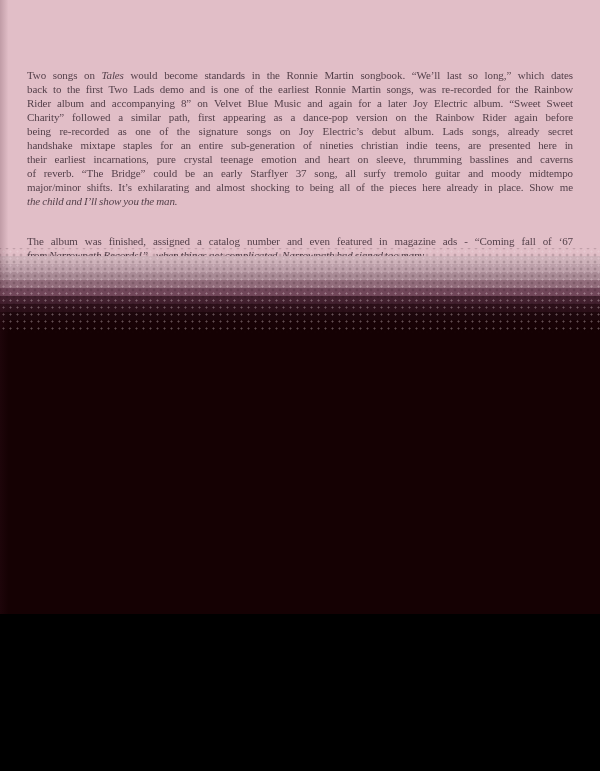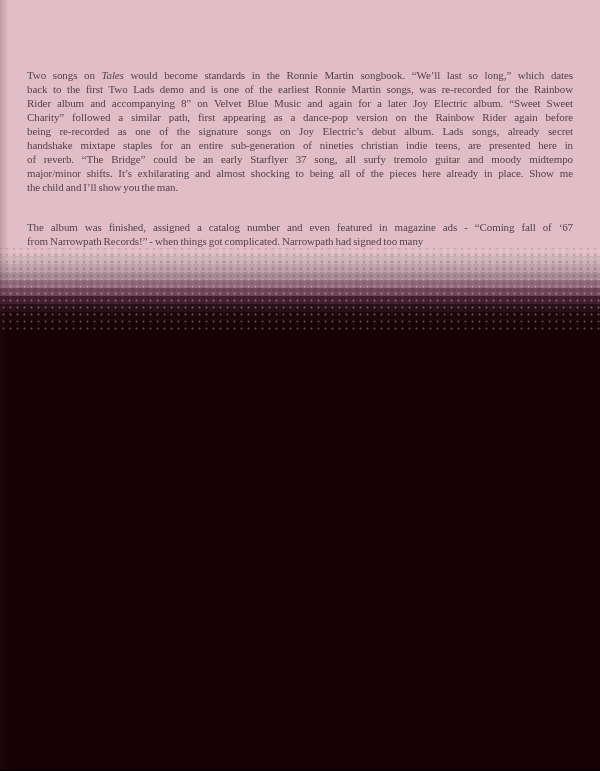--- a/index.html
+++ b/index.html
@@ -7,38 +7,38 @@
     --text:#55414b;
     --fade:#150103;
   }
   html,body{margin:0;padding:0;}
   body{
     width:600px;height:771px;overflow:hidden;
     font-family:"Liberation Serif","DejaVu Serif",serif;
     background:#000;
   }
   .page{
-    position:relative;width:600px;height:770px;
+    position:relative;width:600px;height:614px;
     background:var(--background,#e1bec7);
     overflow:hidden;
   }
   .article{
     position:absolute;left:27px;top:68px;width:546px;z-index:1;
     color:var(--text,#55414b);
     font-size:11px;line-height:14px;
     letter-spacing:-0.1px;word-spacing:-0.6px;
   }
   .para{margin:0;padding:0;}
   .para-2{margin-top:26px;}
   .tline{
     display:block;height:14px;line-height:14px;
     text-align:justify;text-align-last:justify;
     white-space:nowrap;overflow:hidden;
   }
-  .tline.lastline{text-align:left;text-align-last:left;}
+  .tline.lastline{text-align:left;text-align-last:left;font-style:italic;}
   .tline i{font-style:italic;}
   
   .fade-overlay{
     position:absolute;left:0;top:248px;width:600px;height:523px;z-index:2;
     background:linear-gradient(to bottom,
       rgba(0,0,0,0) 0px, rgba(0,0,0,0) 8px,
       #ceb2ba 8px,  #ceb2ba 16px,
       #bda0aa 16px, #bda0aa 24px,
       #a98b96 24px, #a98b96 32px,
       #916c7b 32px, #916c7b 40px,
@@ -69,20 +69,21 @@
 
   <div class="article">
 
     <p class="para para-1">
       <span class="tline"><span>Two songs on </span><i>Tales</i><span> would become standards in the Ronnie Martin songbook. “We’ll last so long,” which dates</span></span>
       <span class="tline">back to the first Two Lads demo and is one of the earliest Ronnie Martin songs, was re-recorded for the Rainbow</span>
       <span class="tline">Rider album and accompanying 8” on Velvet Blue Music and again for a later Joy Electric album. “Sweet Sweet</span>
       <span class="tline">Charity” followed a similar path, first appearing as a dance-pop version on the Rainbow Rider again before</span>
       <span class="tline">being re-recorded as one of the signature songs on Joy Electric’s debut album. Lads songs, already secret</span>
       <span class="tline">handshake mixtape staples for an entire sub-generation of nineties christian indie teens, are presented here in</span>
+      <span class="tline">their earliest incarnations, pure crystal teenage emotion and heart on sleeve, thrumming basslines and caverns</span>
       <span class="tline">of reverb. “The Bridge” could be an early Starflyer 37 song, all surfy tremolo guitar and moody midtempo</span>
       <span class="tline">major/minor shifts. It’s exhilarating and almost shocking to being all of the pieces here already in place. Show me</span>
       <span class="tline lastline">the child and I’ll show you the man.</span>
     </p>
 
     <p class="para para-2">
       <span class="tline">The album was finished, assigned a catalog number and even featured in magazine ads - “Coming fall of ‘67</span>
       <span class="tline lastline">from Narrowpath Records!” - when things got complicated. Narrowpath had signed too many</span>
     </p>
 

